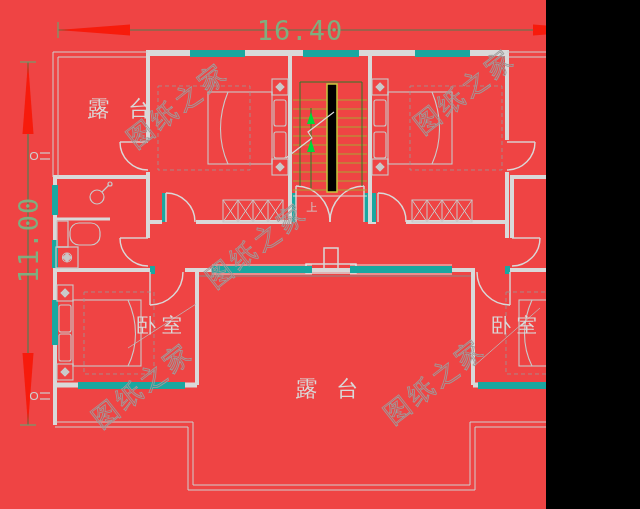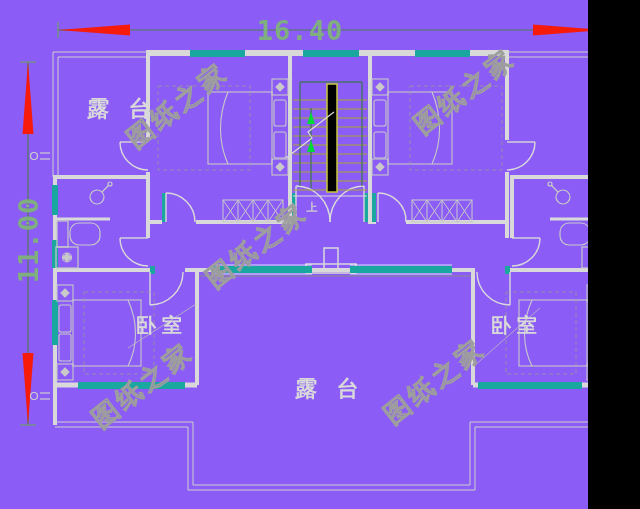--- a/index.html
+++ b/index.html
@@ -1,16 +1,16 @@
 <!DOCTYPE html>
 <html><head>
 <meta charset="utf-8">
 <style>
   html,body{margin:0;padding:0;background:#000;}
-  .stage{width:588px;height:509px;background:#8b5cf6;position:relative;overflow:hidden;font-weight:bold;}
+  .stage{width:546px;height:509px;background:#ef4444;position:relative;overflow:hidden;}
   svg{display:block;}
   text{font-family:"DejaVu Sans",sans-serif;}
   .dimtxt{font-family:"DejaVu Sans Mono",monospace;fill:#7fae7f;font-size:27px;letter-spacing:1px;}
   .roomtxt{fill:#d9d9d9;font-size:22px;letter-spacing:6px;}
   .smalltxt{fill:#cfcfcf;font-size:11px;}
   .wm{fill:rgba(140,140,140,0.18);stroke:#9e9e9e;stroke-width:0.8px;font-size:26px;letter-spacing:4px;}
 </style>
 </head>
 <body>
 

